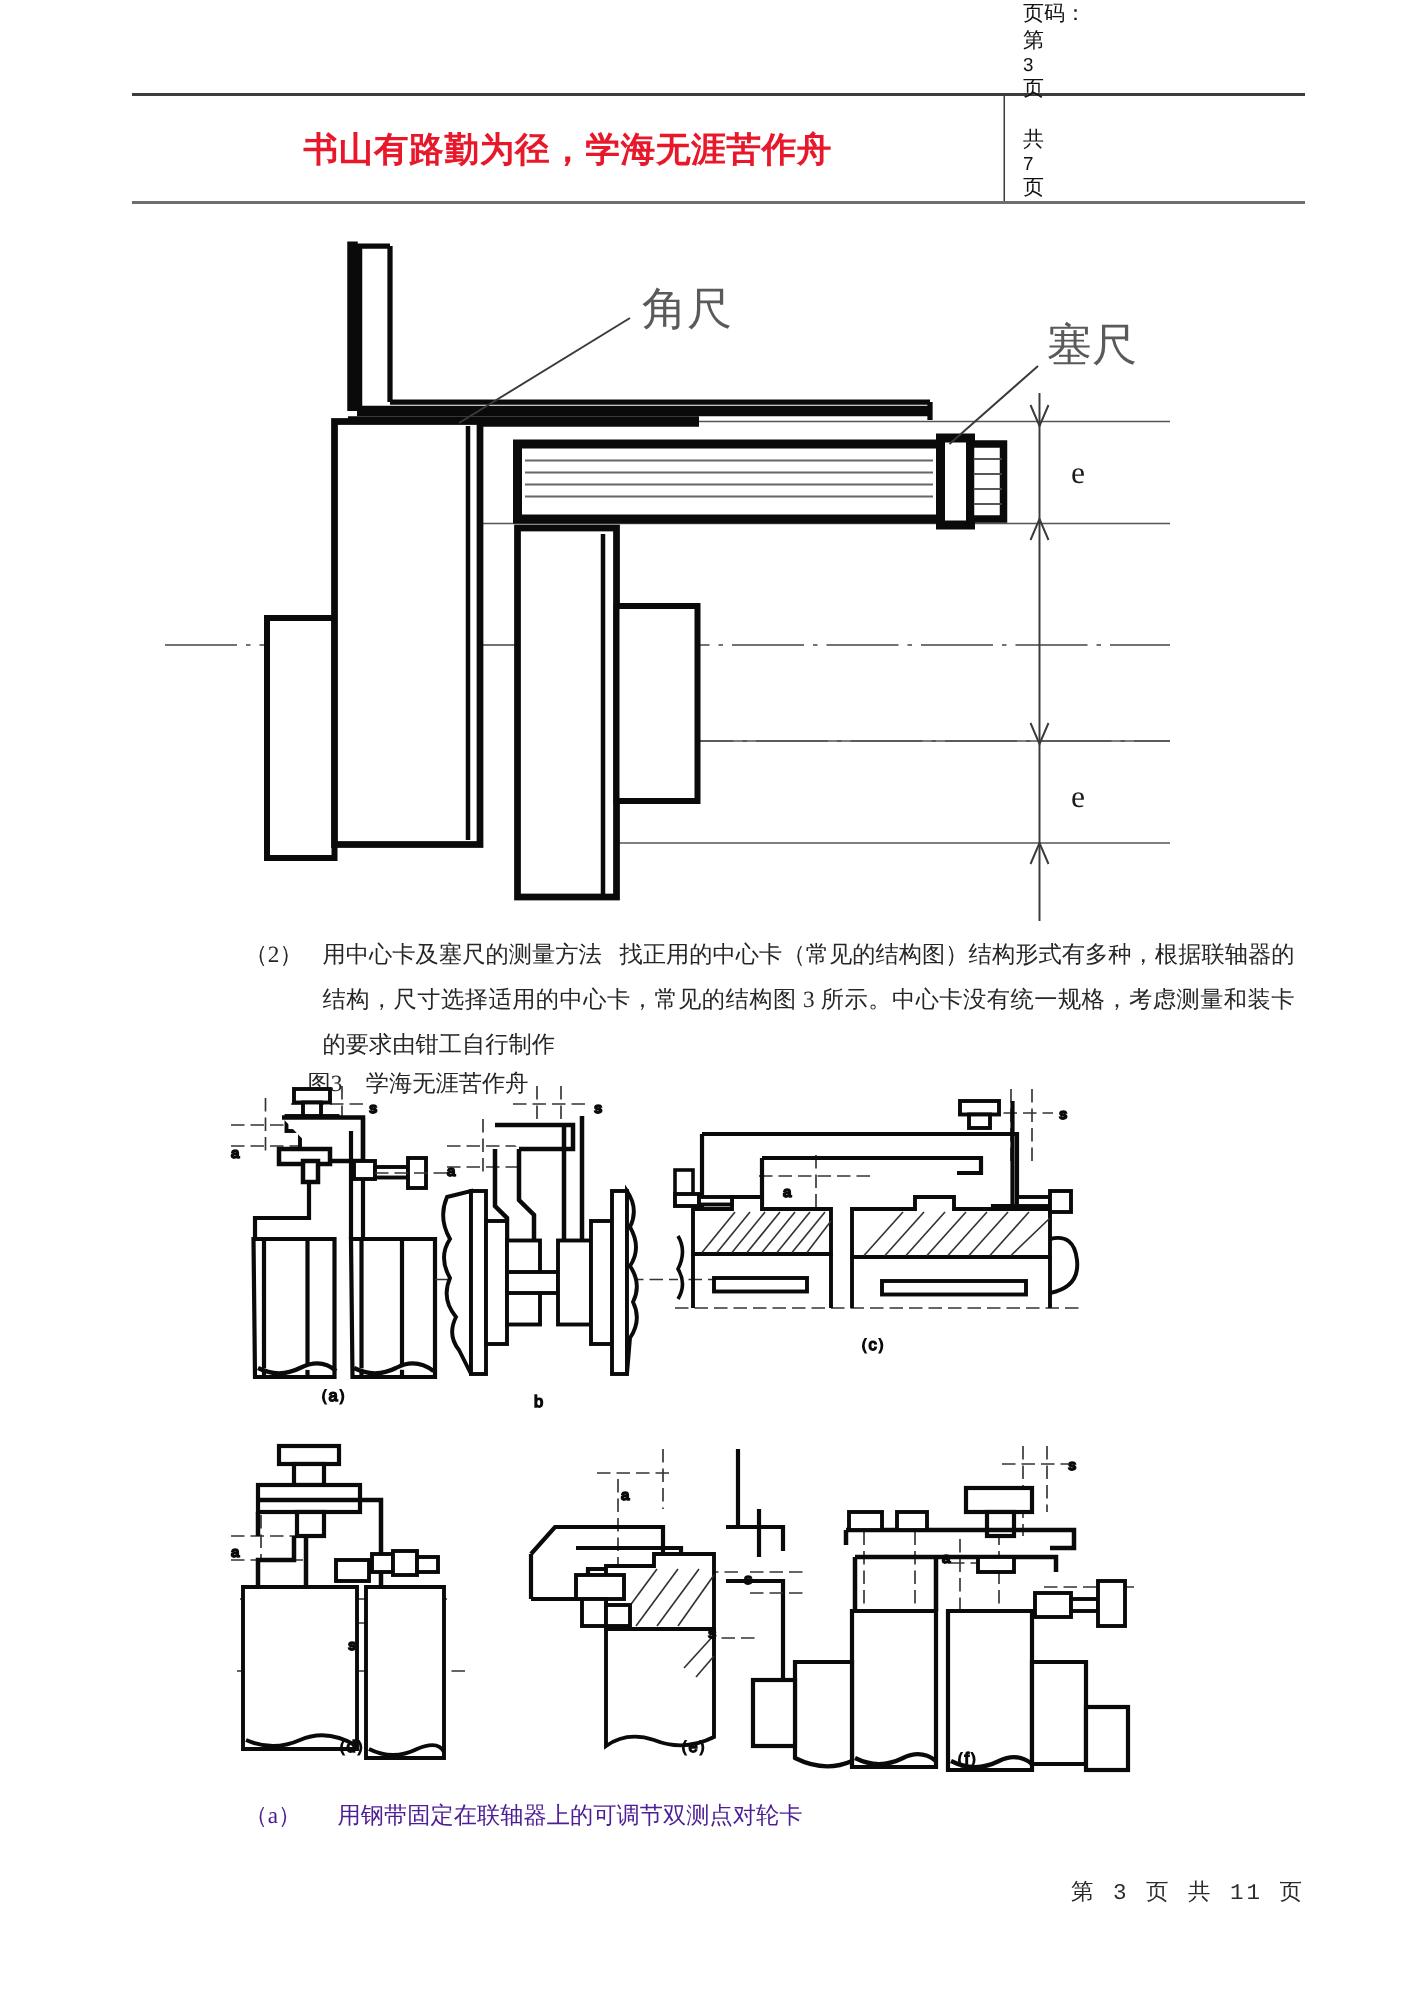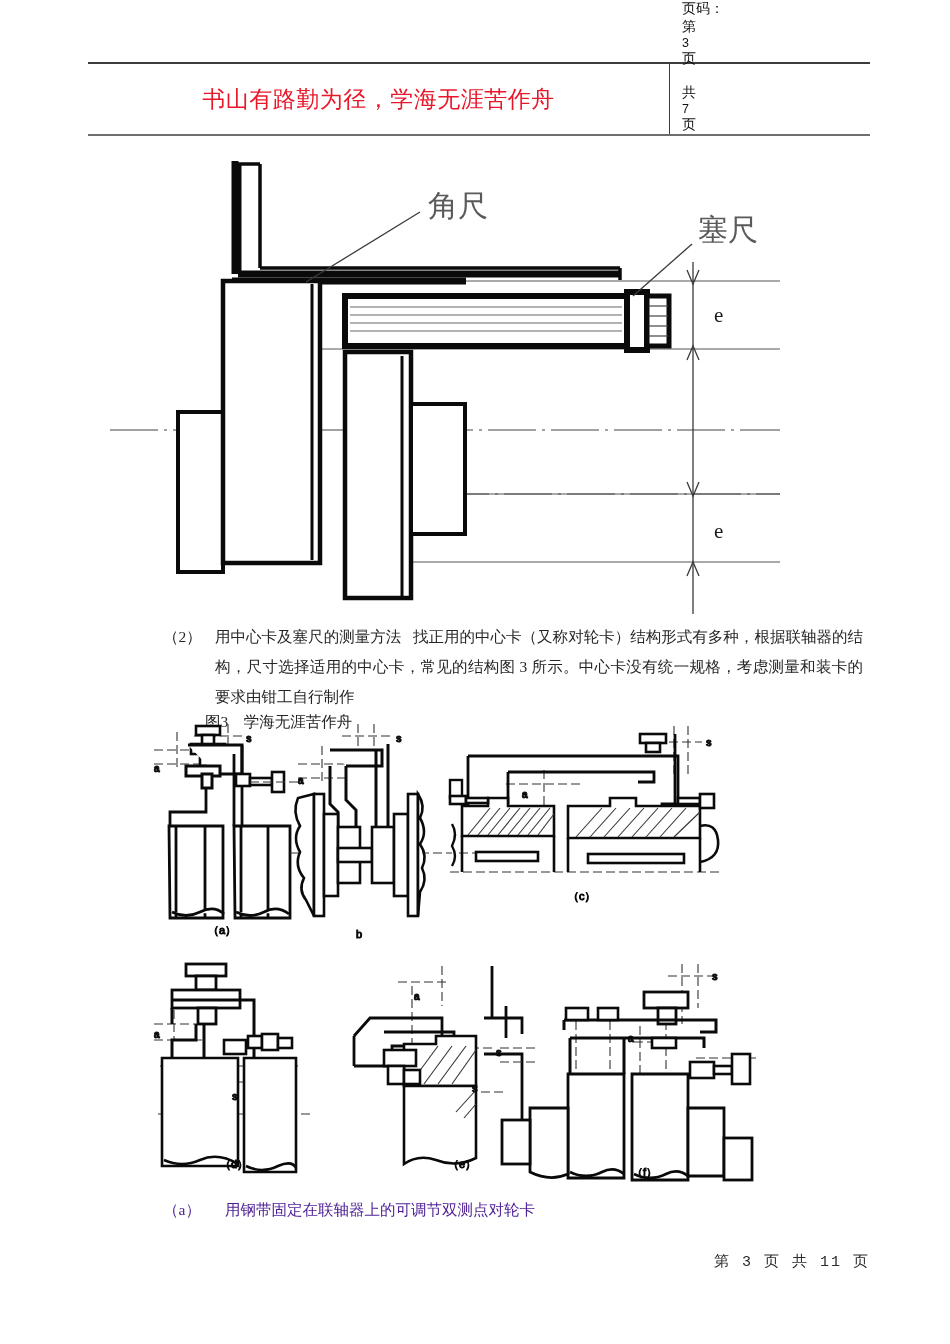--- a/index.html
+++ b/index.html
@@ -46,21 +46,21 @@
   }
   .hdr-mid {
     flex: 1 1 auto;
     border-right: 1.5px solid #3c3c3c;
     align-items: center;
     justify-content: center;
   }
   .hdr-mid-text {
     color: #e8182a;
     font-size: 23px;
-    font-weight: normal;
+    font-weight: bold;
     letter-spacing: 0.5px;
     font-family: "Liberation Serif", "DejaVu Serif", serif;
     white-space: nowrap;
   }
   .hdr-right {
     width: 200px;
     padding-left: 12px;
     font-family: "Liberation Sans", "DejaVu Sans", sans-serif;
     font-size: 14px;
     color: #111;
@@ -277,21 +277,21 @@
   <text class="cnlabel" x="318" y="72">角尺</text>
   <text class="cnlabel" x="588" y="96">塞尺</text>
   <text class="dimlabel" x="604" y="178">e</text>
   <text class="dimlabel" x="604" y="394">e</text>
 </svg>
 </div>
 
 <div class="body-block">
   <div class="para">
     <span class="para-num">（2）</span>
-    <span class="para-txt"><span class="lead">用中心卡及塞尺的测量方法</span>&nbsp;&nbsp;&nbsp;<span>找正用的中心卡（又称对轮卡）结构形式有多种，</span><span>根据联轴器的结构，尺寸选择适用的中心卡，常见的结构图 3 所示。中心卡没有</span><span>统一规格，考虑测量和装卡的要求由钳工自行制作</span></span>
+    <span class="para-txt"><span class="lead">用中心卡及塞尺的测量方法</span>&nbsp;&nbsp;&nbsp;<span>找正用的中心卡（常见的结构图）结构形式有多种，</span><span>根据联轴器的结构，尺寸选择适用的中心卡，常见的结构图 3 所示。中心卡没有</span><span>统一规格，考虑测量和装卡的要求由钳工自行制作</span></span>
   </div>
 </div>
 
 <div class="fig-caption-top">图3　学海无涯苦作舟</div>
 
 <div class="fig-row1">
 <svg width="680" height="225" viewBox="0 0 680 225">
 
   <g fill="none" stroke="#0a0a0a">
 

